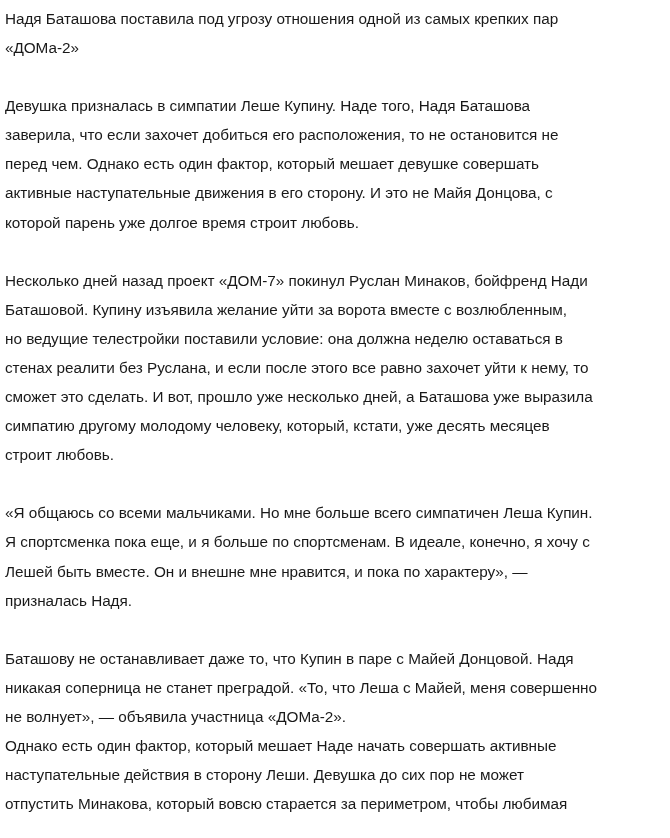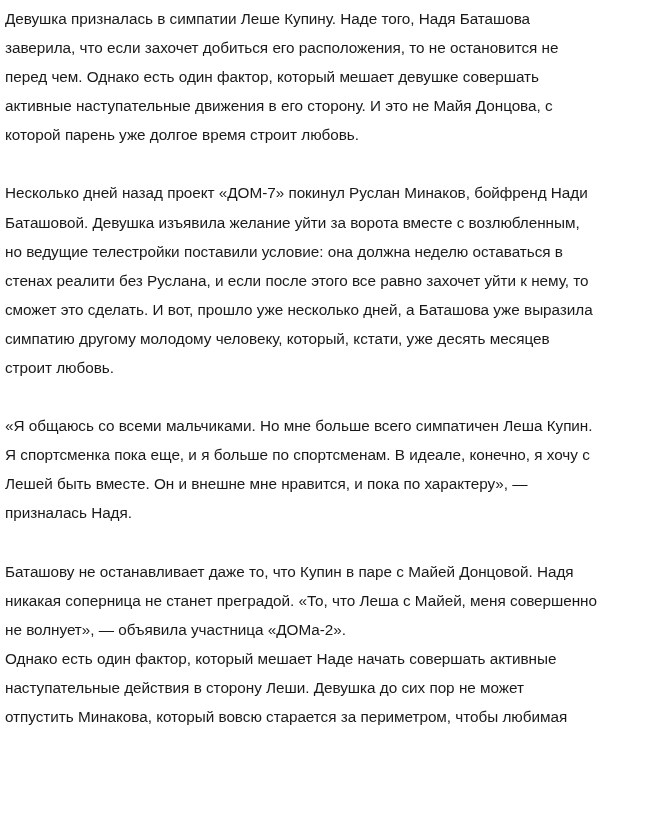--- a/index.html
+++ b/index.html
@@ -35,29 +35,33 @@
   .para .ln {
     display: block;
     white-space: nowrap;
   }
 </style>
 </head>
 <body style="background: rgb(255, 255, 255);">
 
 <div id="article">
     <p class="para">
+      <span class="ln">Надя Баташова поставила под угрозу отношения одной из самых крепких пар</span>
+      <span class="ln">«ДОМа-2»</span>
+    </p>
+    <p class="para">
       <span class="ln">Девушка призналась в симпатии Леше Купину. Наде того, Надя Баташова</span>
       <span class="ln">заверила, что если захочет добиться его расположения, то не остановится не</span>
       <span class="ln">перед чем. Однако есть один фактор, который мешает девушке совершать</span>
       <span class="ln">активные наступательные движения в его сторону. И это не Майя Донцова, с</span>
       <span class="ln">которой парень уже долгое время строит любовь.</span>
     </p>
     <p class="para">
       <span class="ln">Несколько дней назад проект «ДОМ-7» покинул Руслан Минаков, бойфренд Нади</span>
-      <span class="ln">Баташовой. Девушка изъявила желание уйти за ворота вместе с возлюбленным,</span>
+      <span class="ln">Баташовой. Купину изъявила желание уйти за ворота вместе с возлюбленным,</span>
       <span class="ln">но ведущие телестройки поставили условие: она должна неделю оставаться в</span>
       <span class="ln">стенах реалити без Руслана, и если после этого все равно захочет уйти к нему, то</span>
       <span class="ln">сможет это сделать. И вот, прошло уже несколько дней, а Баташова уже выразила</span>
       <span class="ln">симпатию другому молодому человеку, который, кстати, уже десять месяцев</span>
       <span class="ln">строит любовь.</span>
     </p>
     <p class="para">
       <span class="ln">«Я общаюсь со всеми мальчиками. Но мне больше всего симпатичен Леша Купин.</span>
       <span class="ln">Я спортсменка пока еще, и я больше по спортсменам. В идеале, конечно, я хочу с</span>
       <span class="ln">Лешей быть вместе. Он и внешне мне нравится, и пока по характеру», —</span>

